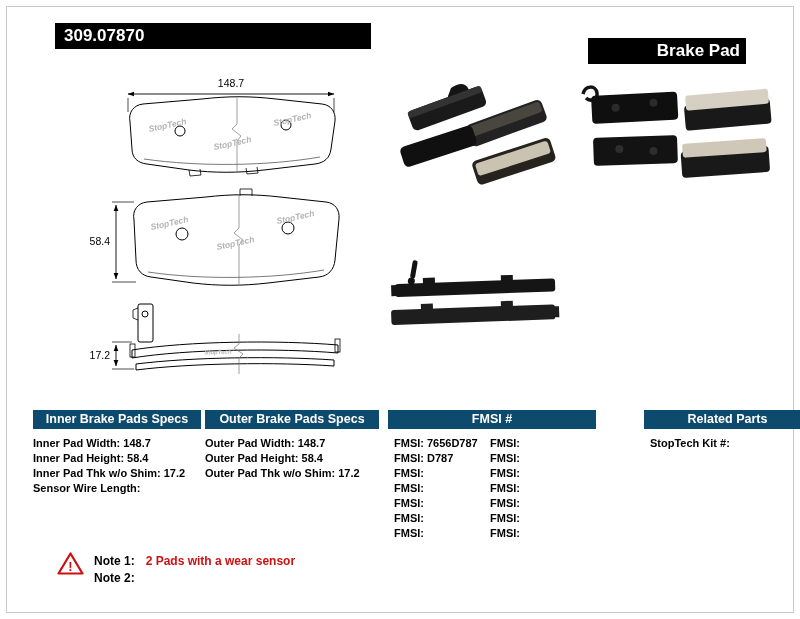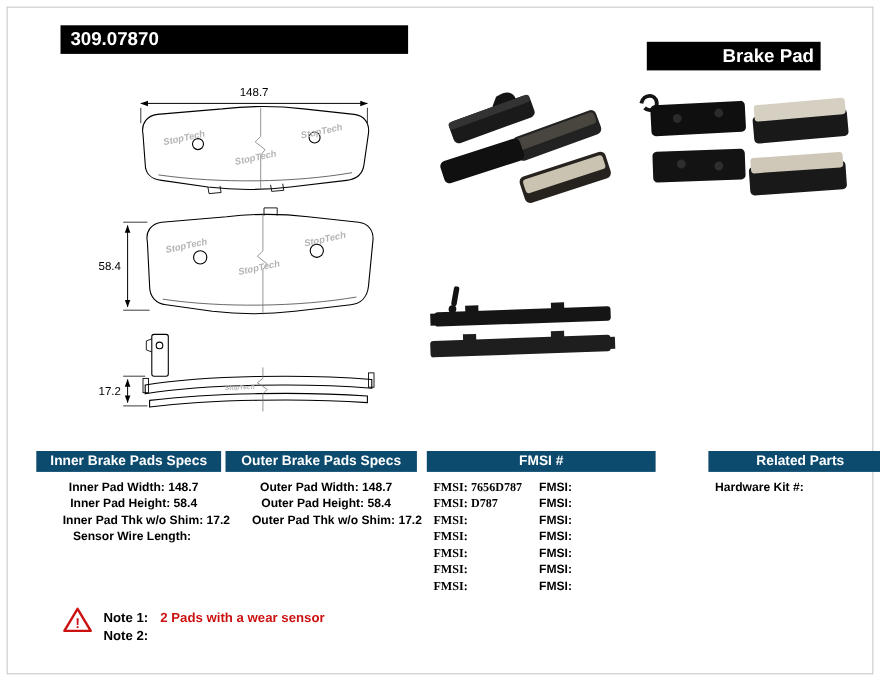--- a/index.html
+++ b/index.html
@@ -21,26 +21,26 @@
   .wm-small text { font-size:6px; }
 
   .col { position:absolute; top:410px; }
   .col1 { left:33px;  width:168px; }
   .col2 { left:205px; width:174px; }
   .col3 { left:388px; width:208px; }
   .col4 { left:600px; width:167px;margin-left:44px; }
   .col-hdr { background:#0c4a6e; color:#fff; font-weight:bold; font-size:12.5px; text-align:center; height:19px; line-height:19px; }
   .rows { margin-top:7px; font-size:11px; font-weight:bold; color:#000; }
   .spec-row { height:15px; line-height:15px; white-space:nowrap; }
-  .col-right .spec-row { text-align:center; padding-right:15px;margin-left:24px; }
+  .col-right .spec-row { text-align:left; padding-right:15px; }
   .col4 .spec-row { padding-left:6px; }
   .val { margin-left:3px; }
   .fmsi-wrap { display:flex; margin-top:7px; }
   .fmsi-sub { font-size:11px; font-weight:bold; }
-  .fmsi-sub.first  { width:102px; padding-left:6px;font-family:Liberation Serif, serif; }
+  .fmsi-sub.first  { width:102px; padding-left:6px; }
 
   svg.warn { position:absolute; left:57px; top:551px; }
   .note-line { position:absolute; font-size:12px; font-weight:bold; color:#000; white-space:nowrap; }
   .note-red { color:#cc1111; margin-left:11px;margin-top:18px; }
 </style>
 </head>
 <body>
 
 <div class="page">
   <div class="page-border"></div>
@@ -217,21 +217,21 @@
         <div class="spec-row"><span>FMSI:</span><span class="val"></span></div>
         <div class="spec-row"><span>FMSI:</span><span class="val"></span></div>
         <div class="spec-row"><span>FMSI:</span><span class="val"></span></div>
       </div>
     </div>
   </div>
 
   <div class="col col4">
     <div class="col-hdr">Related Parts</div>
     <div class="rows">
-      <div class="spec-row"><span>Hardware Kit #:</span><span class="val"></span></div>
+      <div class="spec-row"><span>StopTech Kit #:</span><span class="val"></span></div>
     </div>
   </div>
 
   <svg class="warn" width="27" height="25" viewBox="0 0 27 25">
     <path d="M13.5,2.5 L25.5,22.5 L1.5,22.5 Z" fill="none" stroke="#cc1111" stroke-width="2.2" stroke-linejoin="round"></path>
     <text x="13.5" y="19.5" text-anchor="middle" font-size="13" font-weight="bold" fill="#cc1111" font-family="Liberation Sans, sans-serif">!</text>
   </svg>
   <div class="note-line" style="left:94px; top:554px;">
     <span>Note 1:</span><span class="note-red">2 Pads with a wear sensor</span>
   </div>

